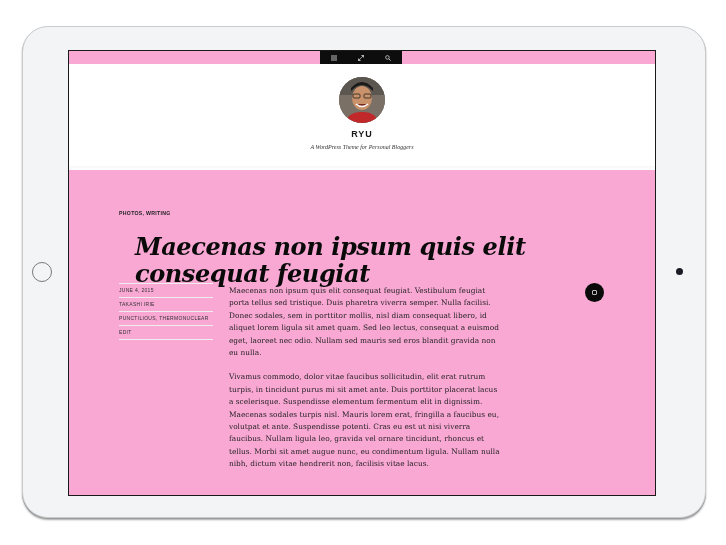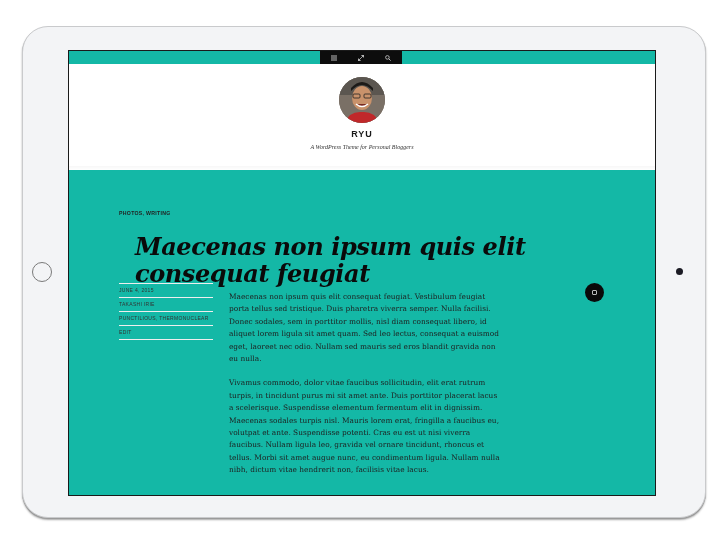--- a/index.html
+++ b/index.html
@@ -16,21 +16,21 @@
     border-radius: 50%; border: 1.5px solid #7a7a7a; background: #f3f4f6;
     box-sizing: border-box;
   }
   .camera {
     position: absolute; left: 676px; top: 268px; width: 7px; height: 7px;
     border-radius: 50%; background: #1b1b24;
   }
 
   .screen {
     position: absolute; left: 68px; top: 50px; width: 588px; height: 446px;
-    background: #14b8a6; border: 1px solid #1a1a1a; box-sizing: border-box; overflow: hidden;
+    background: #f9a8d4; border: 1px solid #1a1a1a; box-sizing: border-box; overflow: hidden;
   }
 
   .toolbar {
     position: absolute; left: 251px; top: 0; width: 82px; height: 13px;
     background: #0d0d0d; display: flex; justify-content: space-around; align-items: center;
   }
   .toolbar .tb-btn { width: 20px; height: 13px; display: flex; align-items: center; justify-content: center; }
   .toolbar svg { display: block; }
 
   .site-header {
@@ -65,21 +65,21 @@
   .meta-item {
     font-size: 5px; letter-spacing: 0.3px; color: #333; height: 13px; line-height: 13px;
     border-top: 1px solid #eeeeee;
   }
   .meta-item:last-child { border-bottom: 1px solid #eeeeee; }
 
   .entry-content {
     position: absolute; left: 160px; top: 234px; width: 272px;
     font-family: "DejaVu Serif", serif; font-size: 7.4px; line-height: 12.4px; color: #1e1e1e;
   }
-  .entry-content p { margin: 6px 0 12px 0; }
+  .entry-content p { margin: 0 0 12px 0; }
 
   .float-btn {
     position: absolute; left: 516px; top: 232px; width: 19px; height: 19px; border-radius: 50%;
     background: #0a0a0a; display: flex; align-items: center; justify-content: center;
   }
   .float-btn .dot { width: 5px; height: 5px; border-radius: 1px; border: 1px solid #bbb; box-sizing: border-box; }
 </style>
 </head>
 <body>
 

